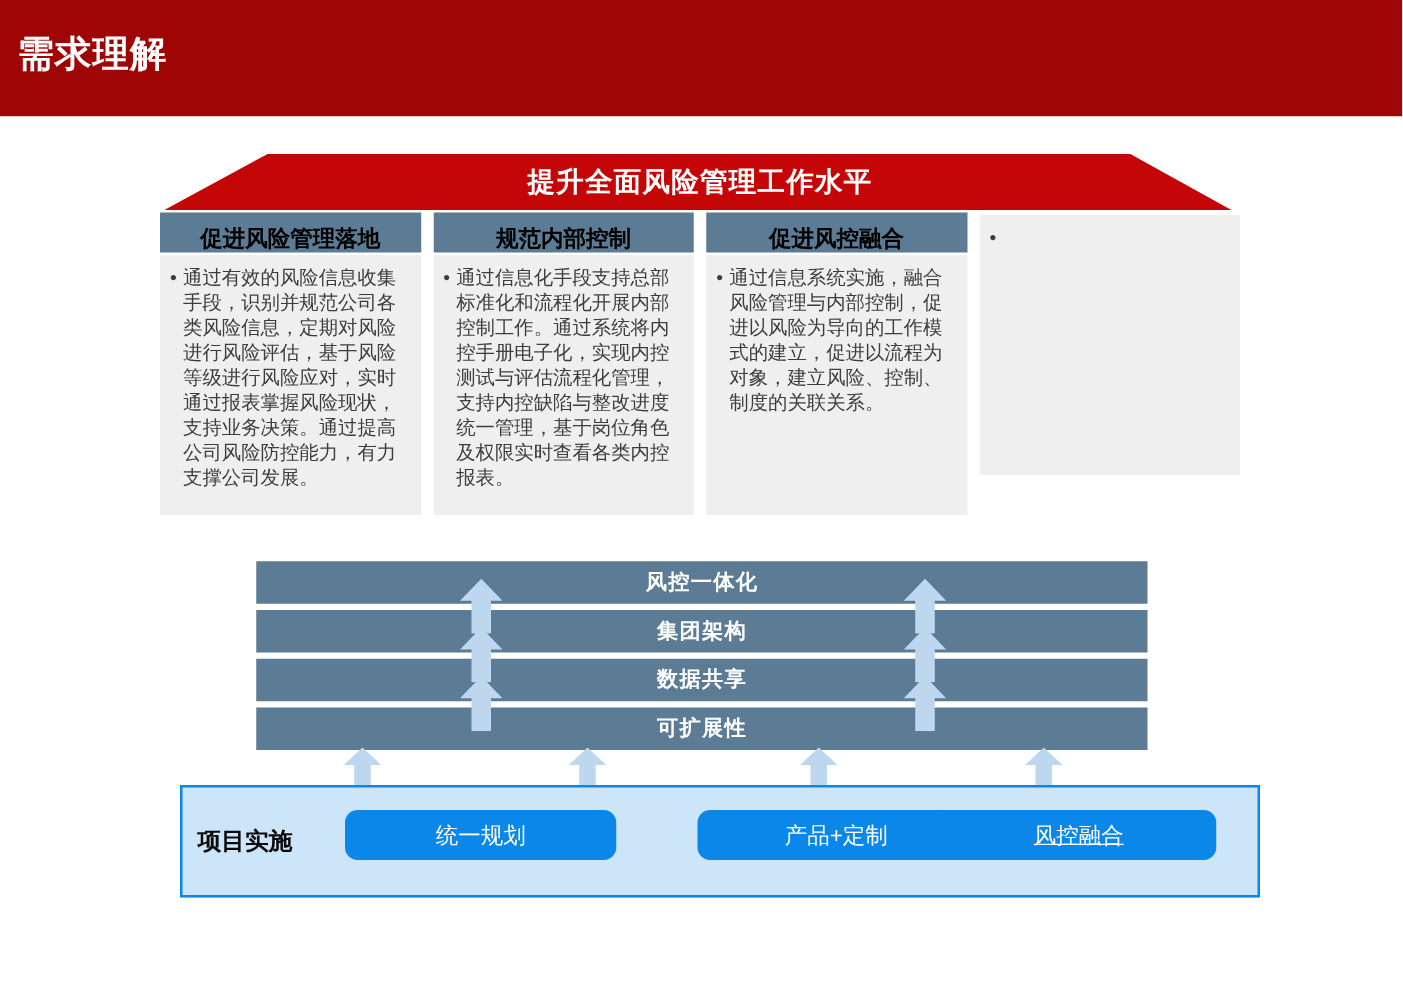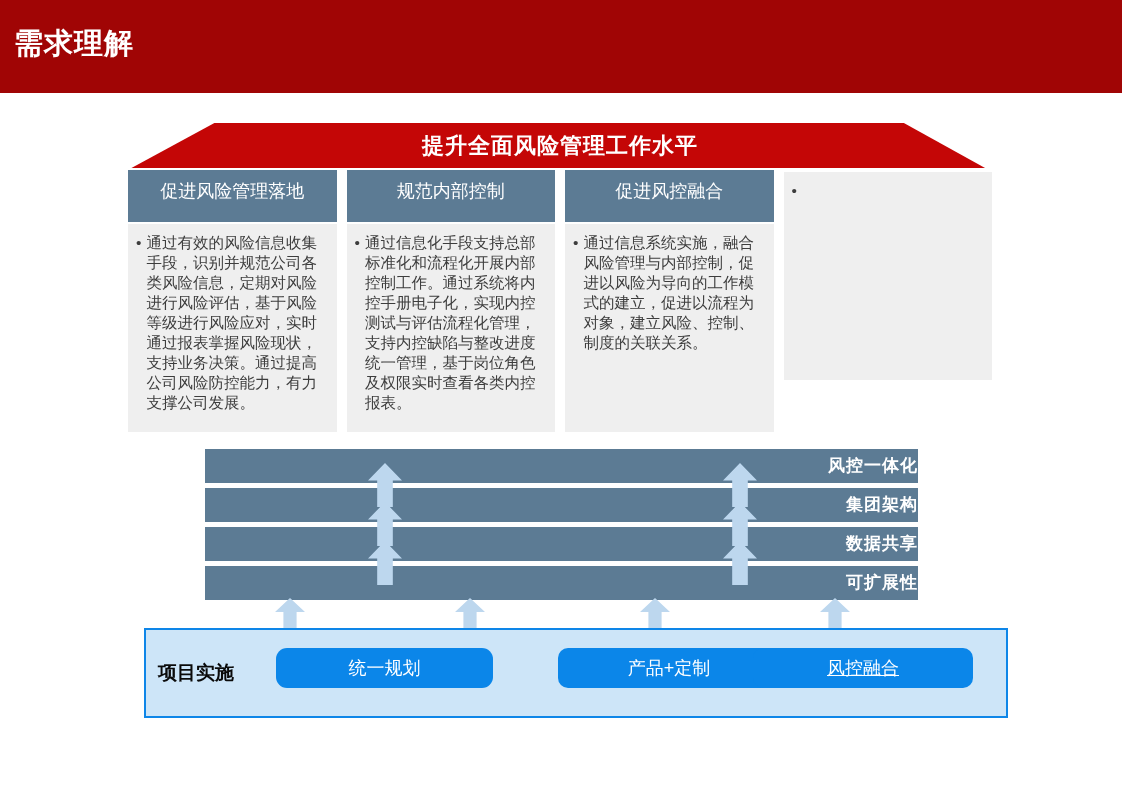--- a/index.html
+++ b/index.html
@@ -53,27 +53,28 @@
   
   .columns {
     position: absolute;
     left: 128px; top: 170px;
     width: 864px;
     display: flex;
     gap: 10px;
   }
   .col { flex: 1 1 0; display: flex; flex-direction: column; }
   .col-head {
-    height: 52px;
+    height: 32px;
     background: var(--slate-blue, #5c7b94);
-    color: #ffffff;
+    color: #000000;
     font-size: 18px;
     text-align: center;
     line-height: 42px;
     white-space: nowrap;
+    font-weight: bold;
   }
   .col-body {
     margin-top: 2px;
     height: 208px;
     background: var(--panel-gray, #efefef);
     padding: 9px 8px 8px 8px;
     display: flex;
     gap: 5px;
     color: #3d3d3d;
     font-size: 15.5px;
@@ -88,21 +89,21 @@
     left: 205px; top: 449px;
     width: 713px; height: 151px;
   }
   .bar {
     position: absolute;
     left: 0; width: 713px; height: 34px;
     background: var(--slate-blue, #5c7b94);
     color: #ffffff;
     font-size: 17px;
     font-weight: bold;
-    text-align: right;
+    text-align: center;
     line-height: 34px;
     letter-spacing: 1px;
   }
   .bar.b0 { top: 0; }
   .bar.b1 { top: 39px; }
   .bar.b2 { top: 78px; }
   .bar.b3 { top: 117px; }
 
   
   .up-arrow {
@@ -153,21 +154,21 @@
     height: 40px;
     background: var(--button-blue, #0b86e9);
     border-radius: 10px;
     color: #ffffff;
     font-size: 18px;
     text-align: center;
     line-height: 40px;
     border: none;
     padding: 0;
   }
-  .ib-0 { left: 130px; width: 217px; border-radius: 11px; }
+  .ib-0 { left: 130px; width: 217px; }
   .ib-1 { left: 364px; width: 222px; margin-left: 48px; }
   .ib-2 { left: 607px; width: 220px; text-decoration: underline; }
 </style>
 </head>
 <body>
 
 <div class="slide">
 
   <header class="topbar">
     <h1>需求理解</h1>

